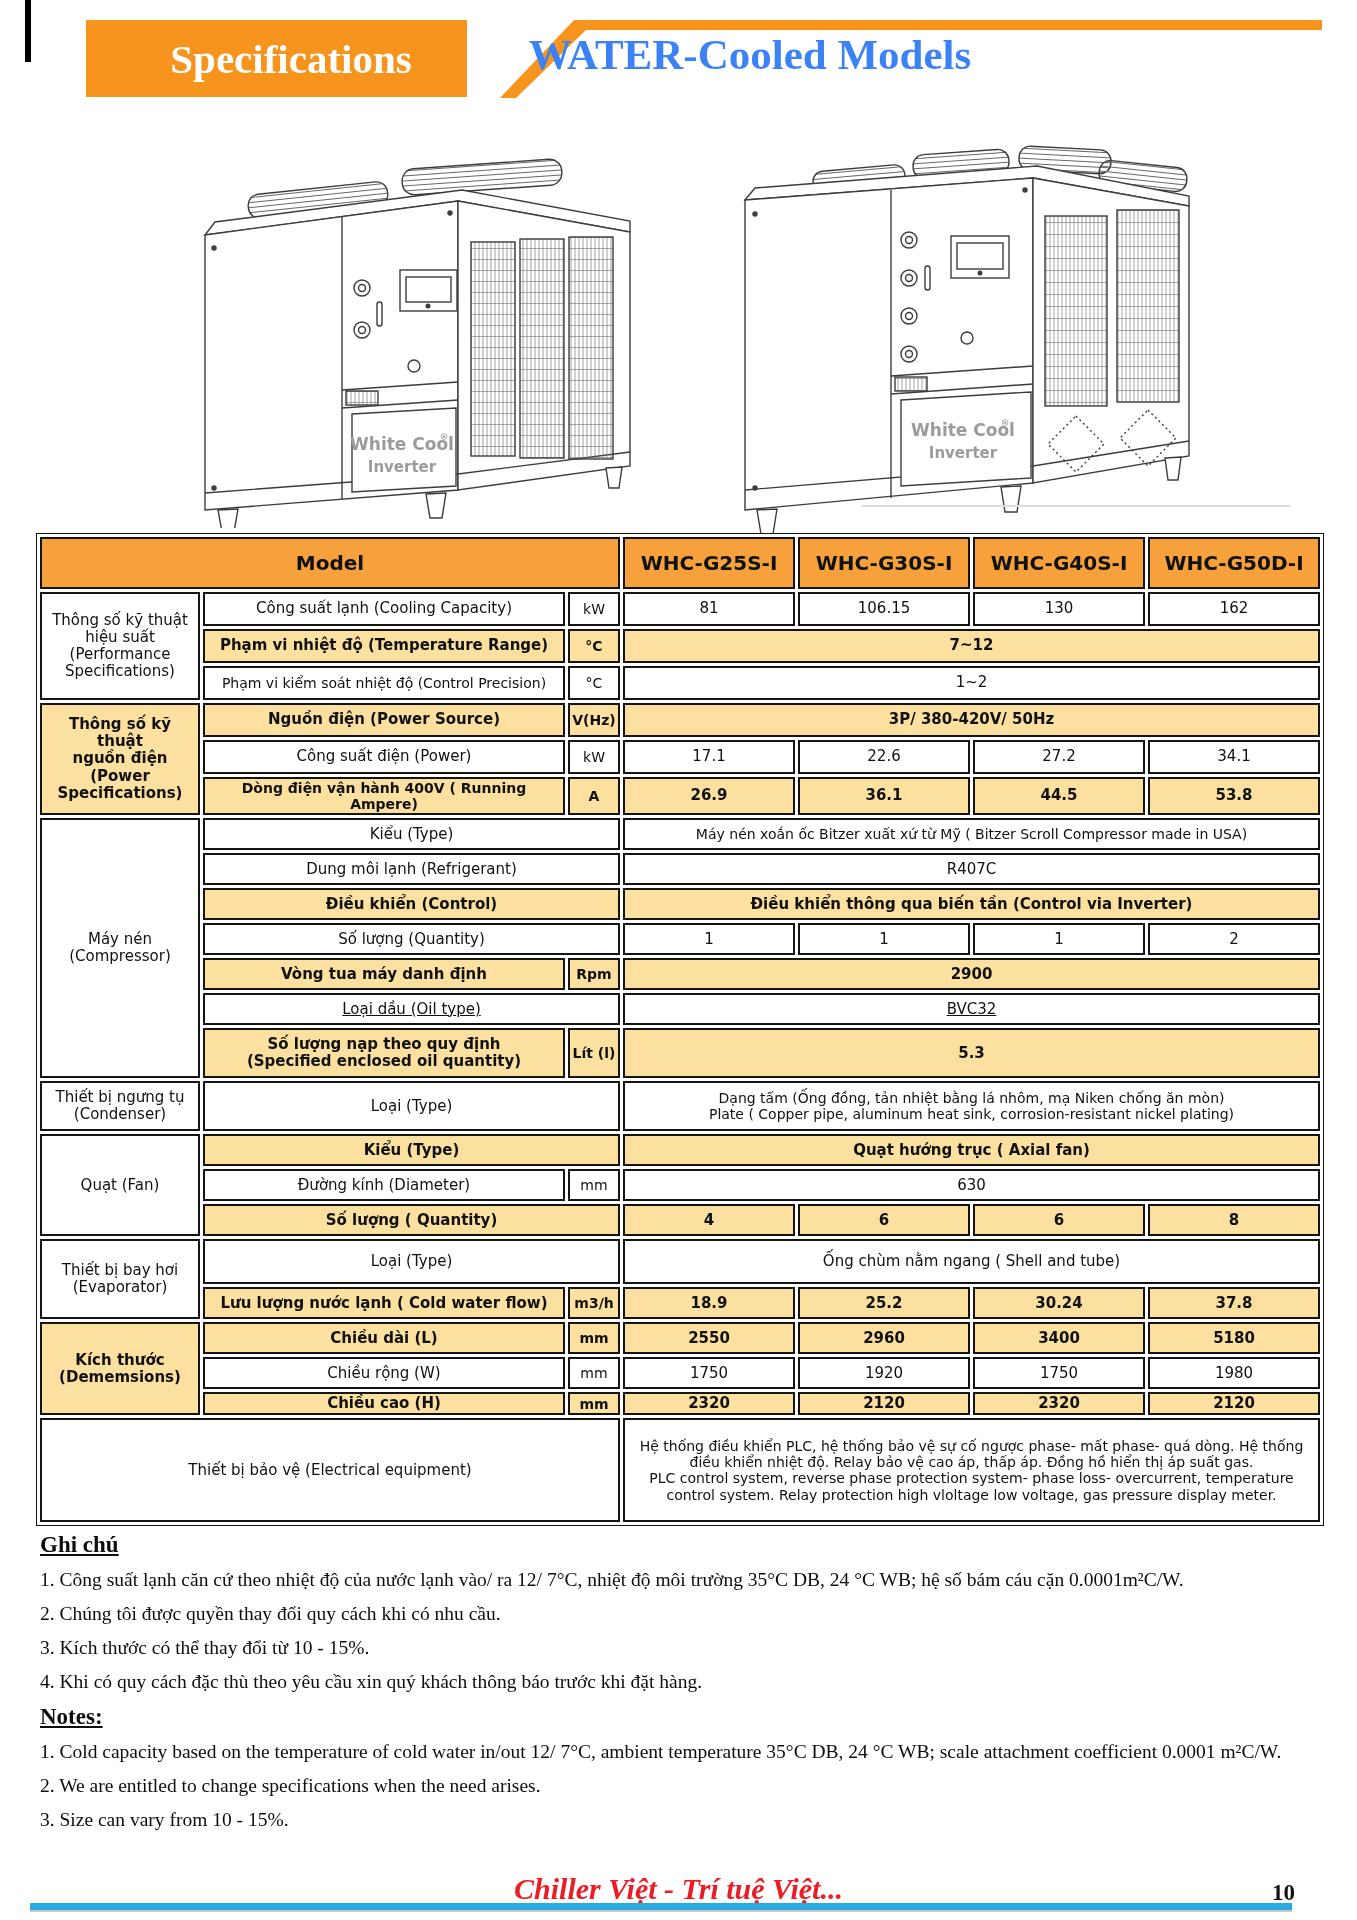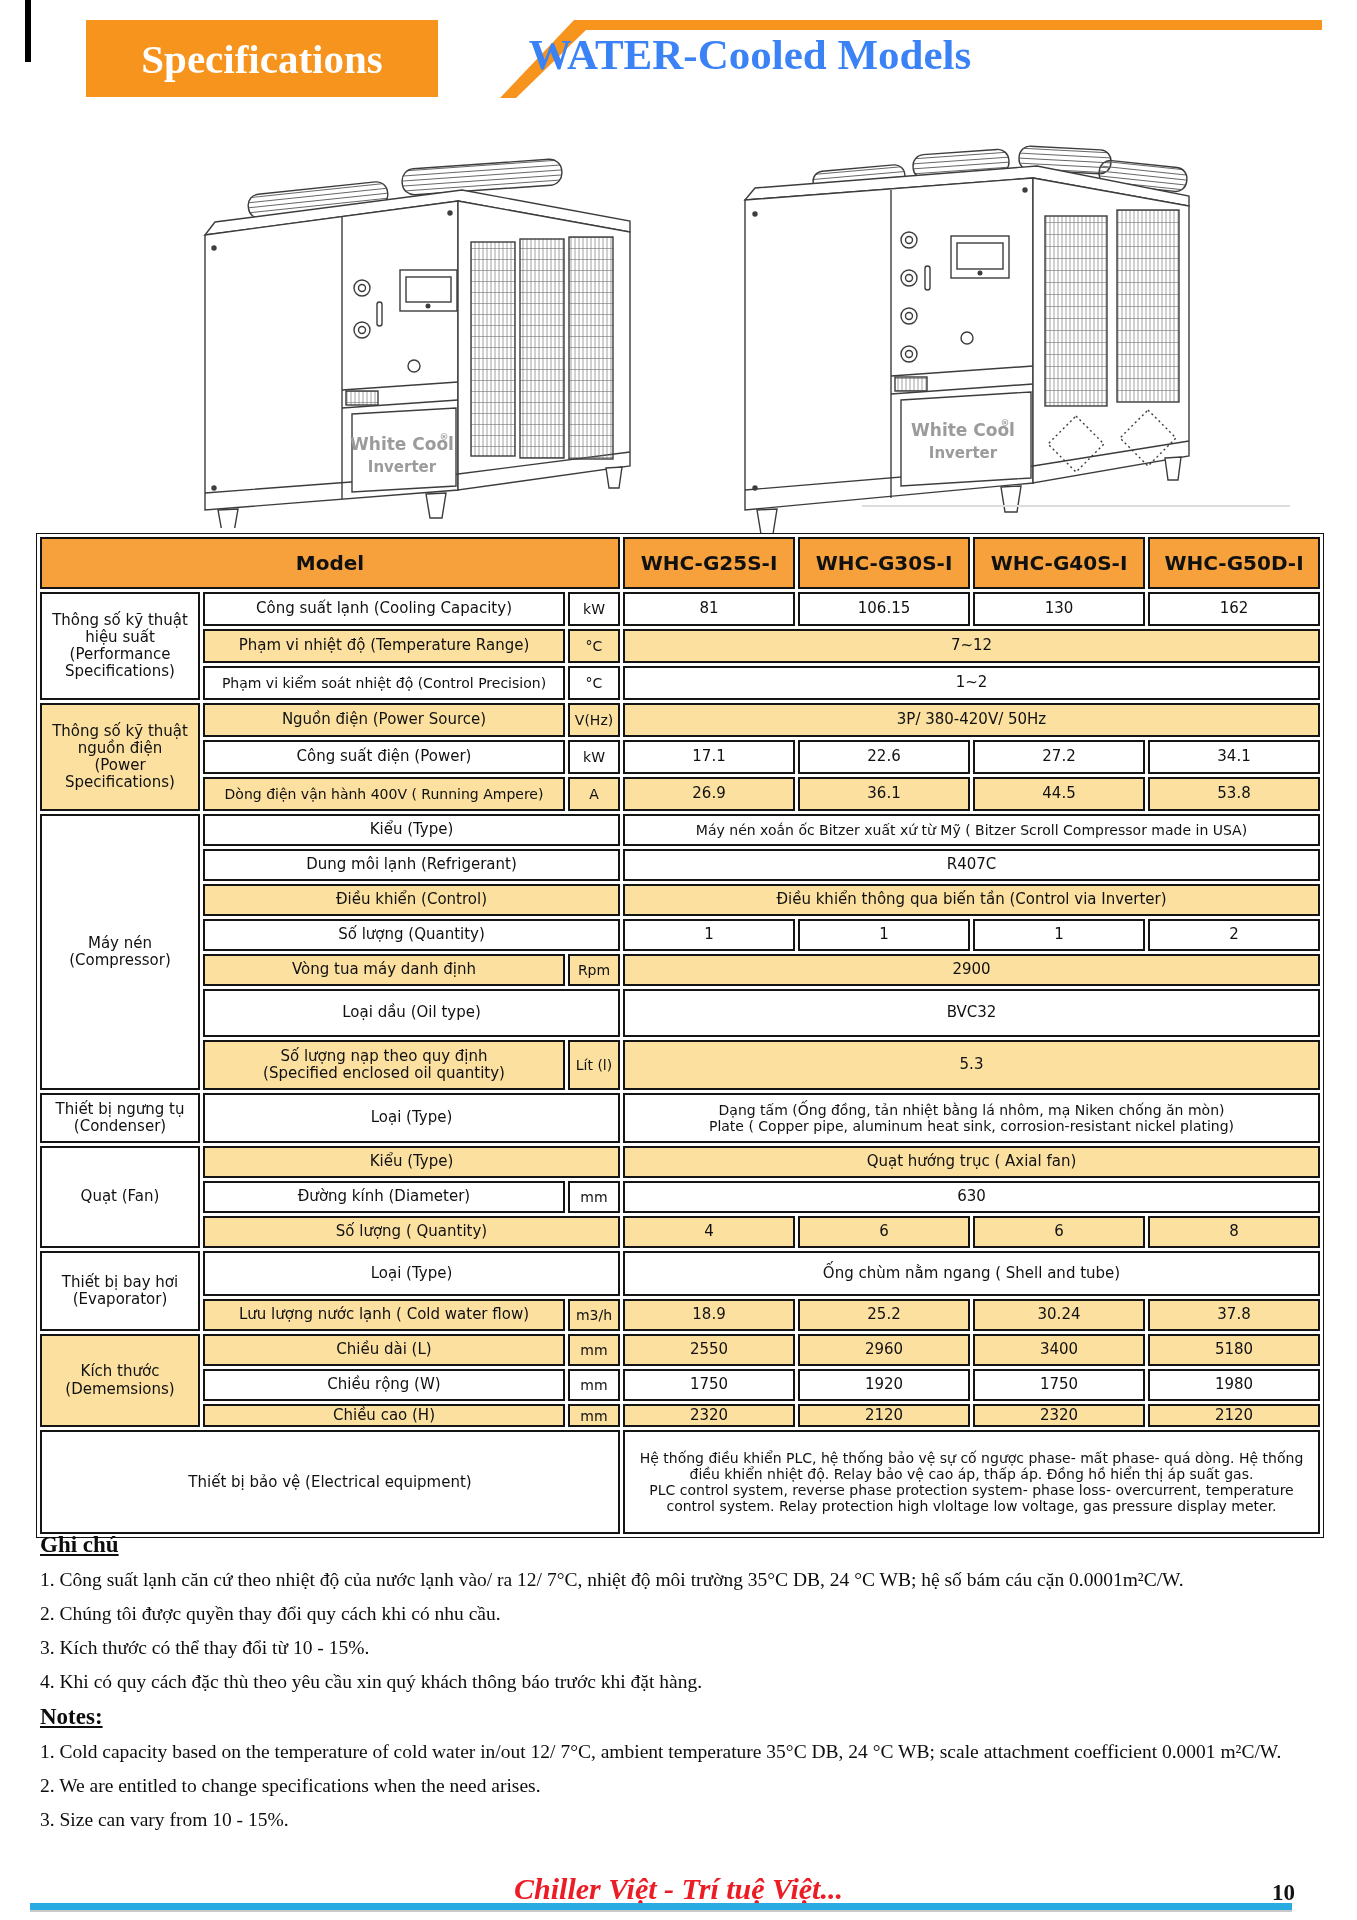--- a/index.html
+++ b/index.html
@@ -1,38 +1,38 @@
 <!DOCTYPE html>
 <html><head>
 <meta charset="utf-8">
 <style>
   html,body{margin:0;padding:0;background:#e8e8e8;}
   .page{position:relative;width:1357px;height:1920px;background:#ffffff;overflow:hidden;
         font-family:"DejaVu Sans",sans-serif;color:#111;}
   
   .print-mark{position:absolute;left:25px;top:0;width:6px;height:62px;background:#000;}
   .spec-box{position:absolute;left:86px;top:20px;width:352px;height:77px;background:#F7941E;
-            display:flex;align-items:center;justify-content:center;}
+            display:flex;align-items:center;justify-content:center;padding-left:29px;}
   .spec-box span{font-family:"Liberation Serif",serif;font-weight:bold;font-size:41px;color:#fff;}
   .swoosh{position:absolute;left:438px;top:20px;}
   .page-title{position:absolute;left:460px;top:30px;width:580px;text-align:center;
               font-family:"Liberation Serif",serif;font-weight:bold;font-size:43px;color:#3b82f6;}
   
   .drawing{position:absolute;}
   .drawing text{font-family:"DejaVu Sans",sans-serif;}
   .shadow-line{position:absolute;left:862px;top:505px;width:428px;height:2px;background:#dcdcdc;}
   
   .spec-table-wrap{position:absolute;left:36px;top:533px;width:1286px;}
   table.spec{border-collapse:separate;border-spacing:3px;width:1286px;table-layout:fixed;
              background:#fff;border:1px solid #111;}
   table.spec td{border:2px solid #141414;text-align:center;vertical-align:middle;
                 white-space:pre-line;padding:1px 3px;font-size:15px;line-height:1.15;
                 overflow:hidden;background:#fff;}
   table.spec td.mh{background:#F6A13C;font-weight:bold;font-size:20px;height:46px;}
-  table.spec td.y{background:#FBE0A0;}
+  table.spec td.y{background:#FBE0A0;font-weight:bold;}
   table.spec td.unit{font-size:14px;padding:1px 0;}
   table.spec td.small{font-size:14px;}
   
   .notes{position:absolute;left:40px;top:1532px;width:1285px;
          font-family:"Liberation Serif",serif;font-size:19.5px;color:#0d0d0d;}
   .notes h3{margin:0 0 10px 0;font-size:23px;text-decoration:underline;}
   .notes .item{margin:0 0 9px 0;line-height:1.28;}
   
   .footer-slogan{position:absolute;left:0;top:1872px;width:1357px;text-align:center;
                  font-family:"Liberation Serif",serif;font-style:italic;font-weight:bold;
@@ -284,21 +284,21 @@
             <td class="val">1</td>
             <td class="val">1</td>
             <td class="val">1</td>
             <td class="val">2</td>
           </tr>
           <tr style="height: 32px;">
             <td class="param y">Vòng tua máy danh định</td>
             <td class="unit y">Rpm</td>
             <td colspan="4" class="val y">2900</td>
           </tr>
-          <tr style="height: 48px;">
+          <tr style="height: 32px; text-decoration: underline;">
             <td colspan="2" class="param">Loại dầu (Oil type)</td>
             <td colspan="4" class="val">BVC32</td>
           </tr>
           <tr style="height: 50px;">
             <td class="param y">Số lượng nạp theo quy định
 (Specified enclosed oil quantity)</td>
             <td class="unit y">Lít (l)</td>
             <td colspan="4" class="val y">5.3</td>
           </tr>
           <tr style="height: 50px;">

